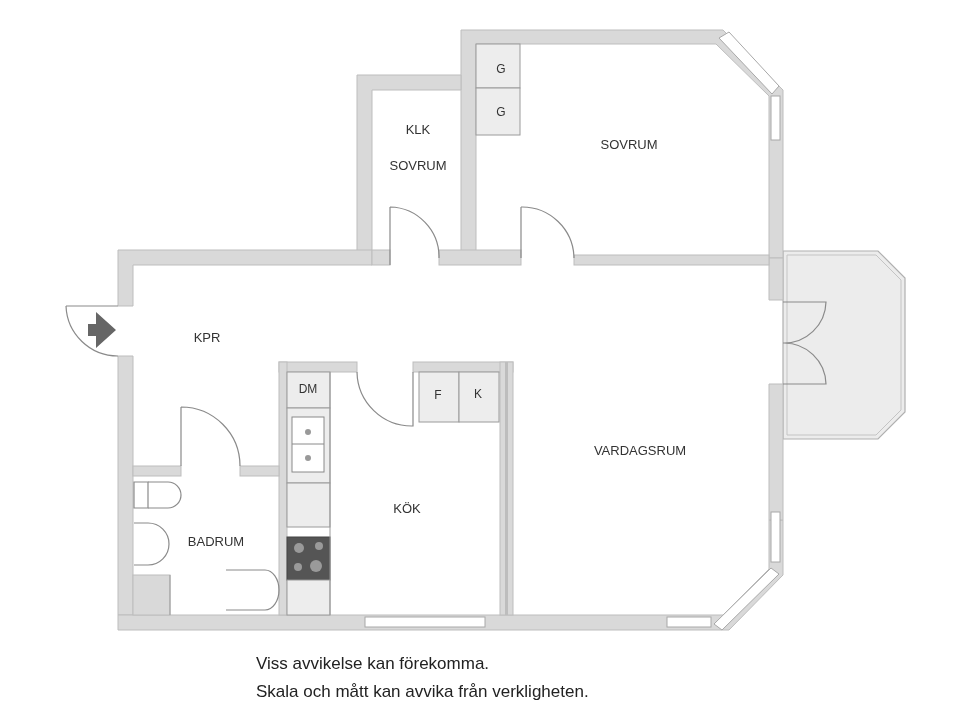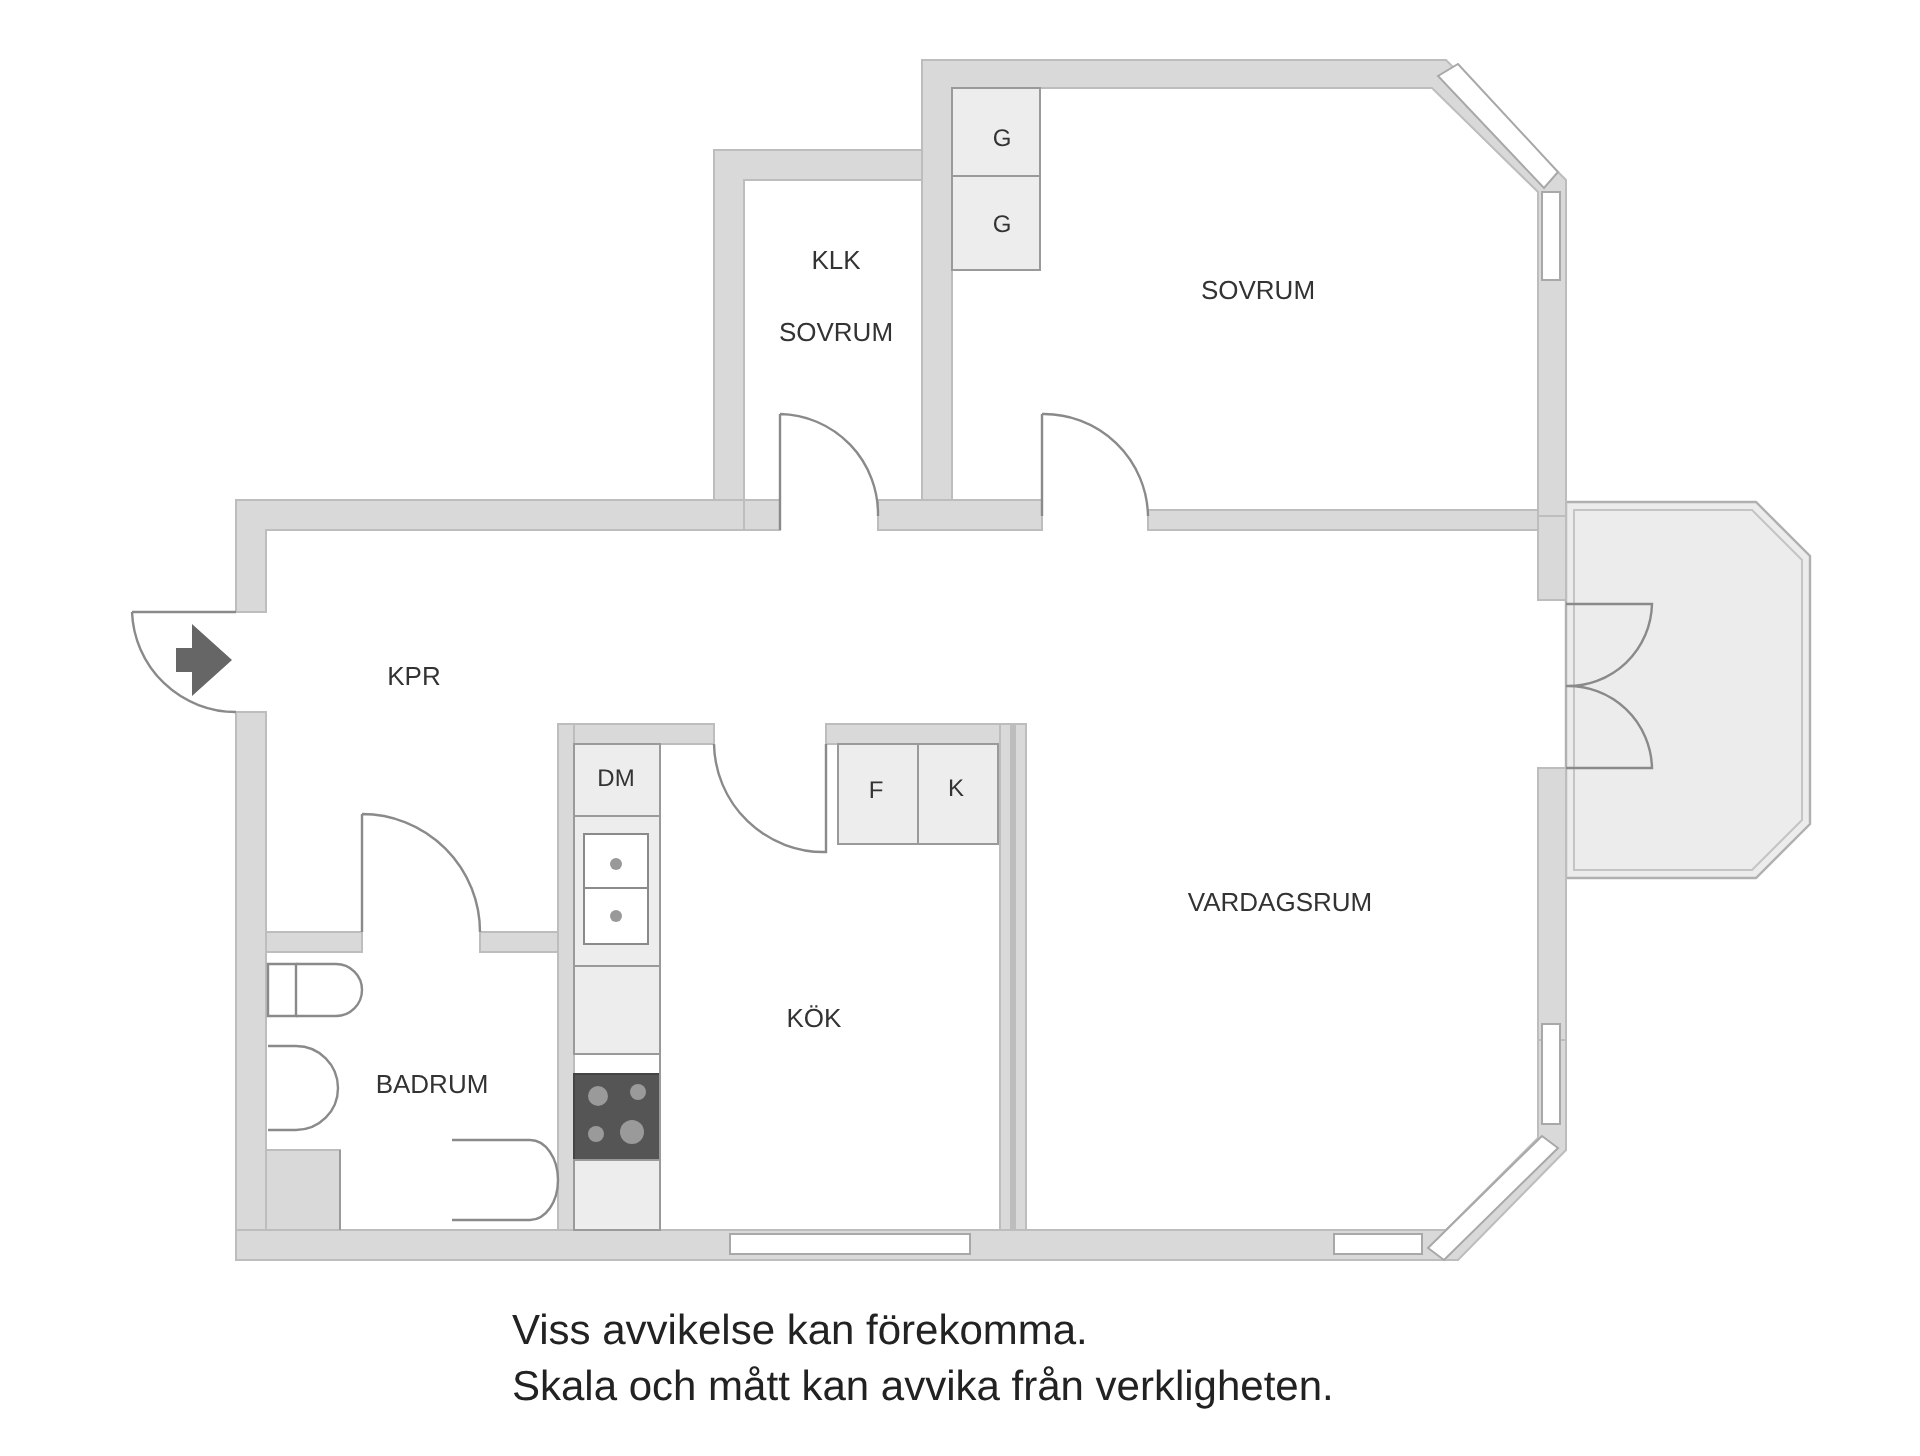--- a/index.html
+++ b/index.html
@@ -5,21 +5,21 @@
   html, body { margin: 0; padding: 0; background: #ffffff; }
   body { width: 960px; height: 728px; position: relative; overflow: hidden; font-family: "Liberation Sans", sans-serif; }
   #plan { position: absolute; left: 0; top: 0; width: 960px; height: 728px; }
   .wall { fill: #d9d9d9; stroke: #bdbdbd; stroke-width: 1; }
   .fixture { fill: #ededed; stroke: #9a9a9a; stroke-width: 1; }
   .line { fill: none; stroke: #8a8a8a; stroke-width: 1.2; }
   .win { fill: #ffffff; stroke: #a8a8a8; stroke-width: 1; }
   .balcony { fill: #ececec; stroke: #b0b0b0; stroke-width: 1.2; }
   .lbl { font-family: "Liberation Sans", sans-serif; font-size: 13px; fill: #333333; text-anchor: middle; dominant-baseline: middle; }
   .lbl-sm { font-size: 12px; }
-  .note { position: absolute; left: 256px; font-family: "Liberation Sans", sans-serif; font-size: 21px; color: #222222; white-space: nowrap; }
+  .note { position: absolute; left: 256px; font-family: "Liberation Sans", sans-serif; font-size: 17px; color: #222222; white-space: nowrap; }
   #note1 { top: 654px; }
   #note2 { top: 682px; }
 </style>
 </head>
 <body>
 
 <svg id="plan" viewBox="0 0 960 728" xmlns="http://www.w3.org/2000/svg">
 
   <g>
     <polygon class="balcony" points="783,251 878,251 905,278 905,412 878,439 783,439"></polygon>

